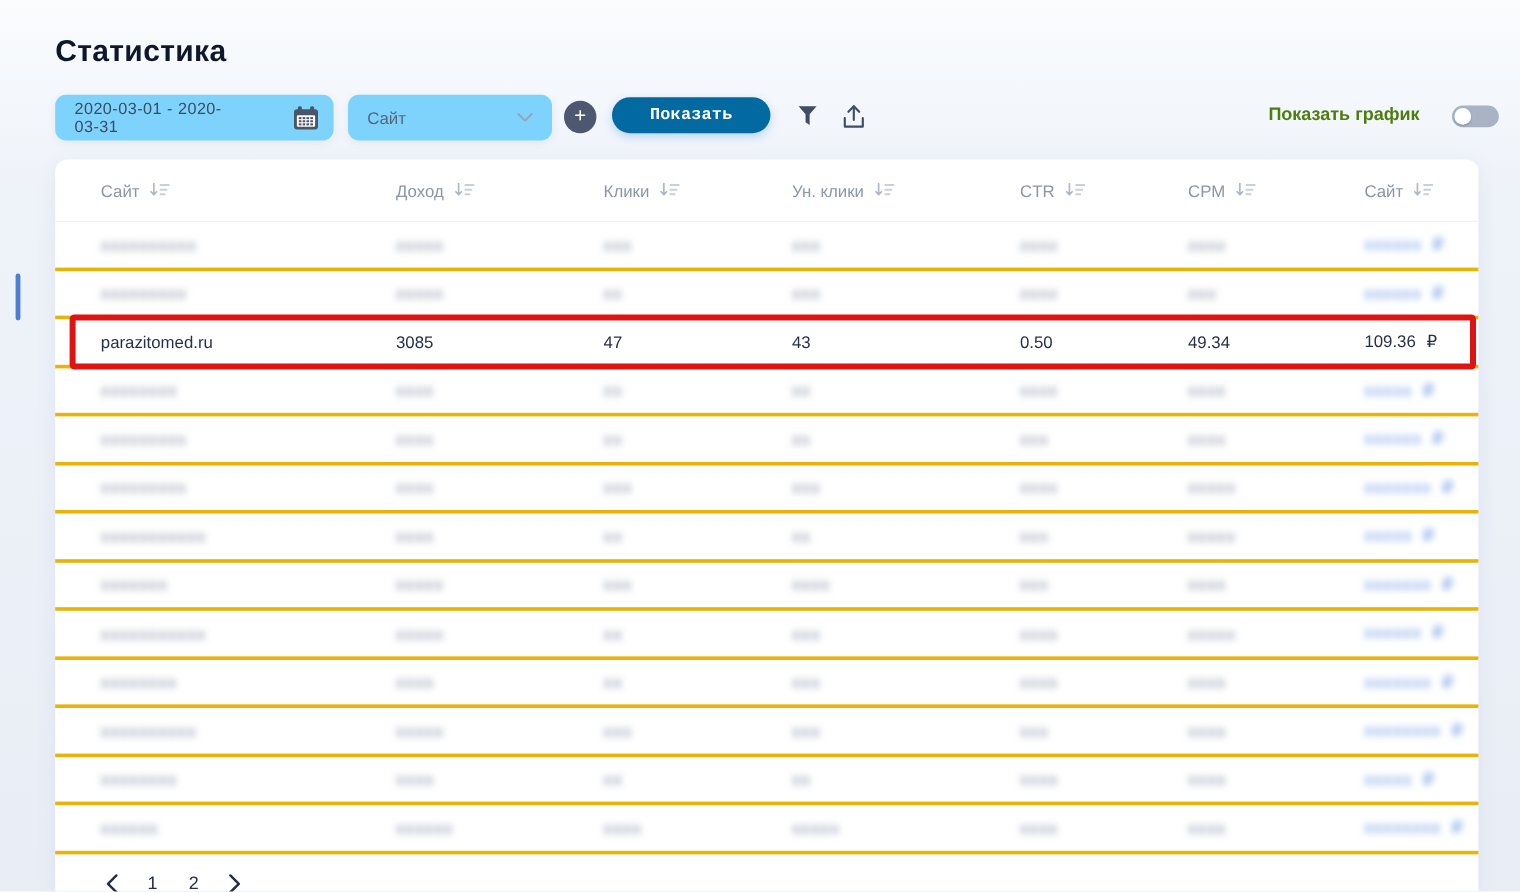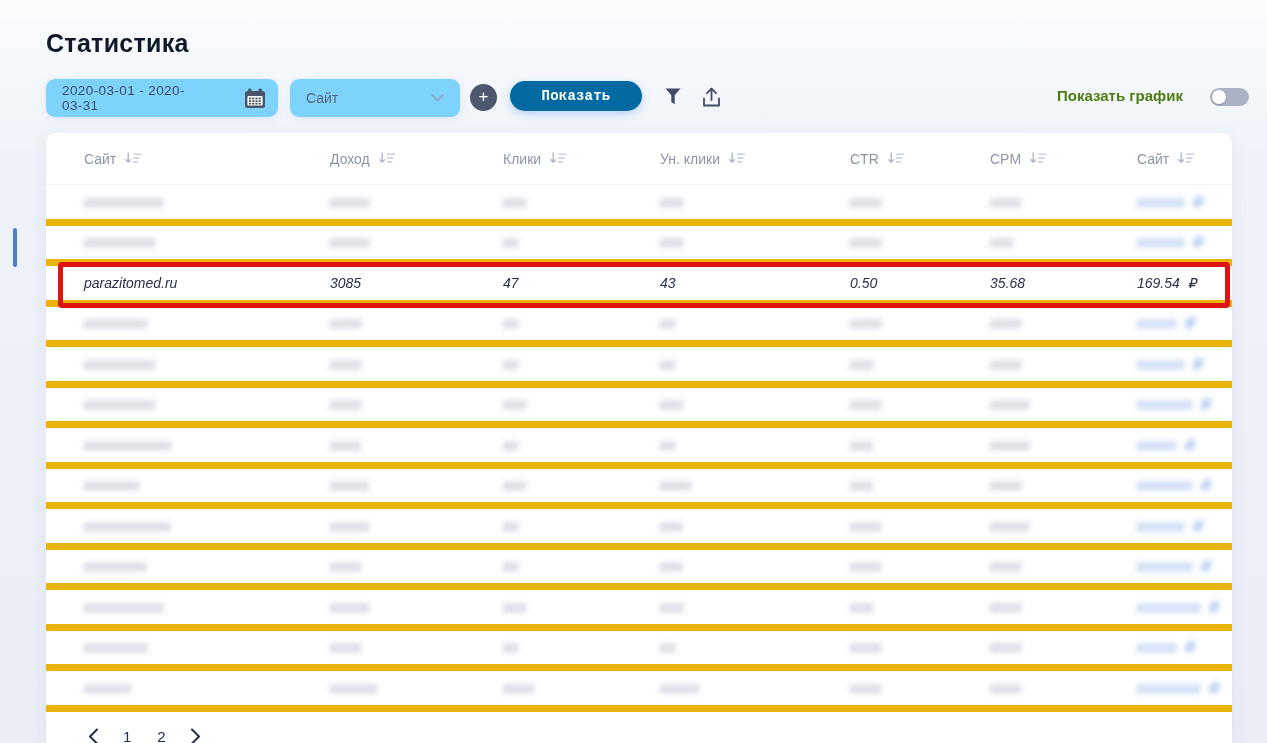--- a/index.html
+++ b/index.html
@@ -45,21 +45,21 @@
                 background:#4b7fd3; border-radius:2px; }
   
   .card{ position:absolute; left:46px; top:133px; width:1186px; height:610px;
          background:#fff; border-radius:10px 10px 0 0;
          box-shadow:0 4px 18px rgba(60,80,130,.07); }
   .thead,.tr{ display:grid;
         grid-template-columns:246px 173px 157px 190px 140px 147px 1fr;
         align-items:center; padding-left:38px; }
   .thead{ height:52px; border-bottom:1px solid #f0f3f8; }
   .th{ display:flex; align-items:center; gap:9px; font-size:14px; color:#8b95a8; cursor:pointer; }
-  .tr{ height:40.5px; border-bottom:7px solid #eab308;font-style:italic; }
+  .tr{ height:40.5px; border-bottom:3px solid #eab308; }
   .td{ font-size:14px; color:#39425c; white-space:nowrap; }
   .blurred .td{ filter:blur(3.2px); color:#7e88a0; letter-spacing:1px; }
   .blurred .td-income{ color:#5b8ce0; }
   .hl .td{ color:#27304a; }
   .td-income{ color:#4d86d8; }
   .td-income .cur{ margin-left:9px; }
   
   .annotation{ position:absolute; left:58px; top:262px; width:1172px; height:46px;
                border:5px solid #de1412; border-radius:4px; pointer-events:none; z-index:5; }
   
@@ -231,22 +231,22 @@
         <div class="td td-ctr">xxxx</div>
         <div class="td td-cpm">xxx</div>
         <div class="td td-income"><span>xxxxxx</span><span class="cur">₽</span></div>
       </div>
       <div class="tr hl">
         <div class="td td-site">parazitomed.ru</div>
         <div class="td td-impressions">3085</div>
         <div class="td td-clicks">47</div>
         <div class="td td-unique-clicks">43</div>
         <div class="td td-ctr">0.50</div>
-        <div class="td td-cpm">35.68</div>
-        <div class="td td-income"><span>169.54</span><span class="cur">₽</span></div>
+        <div class="td td-cpm">49.34</div>
+        <div class="td td-income"><span>109.36</span><span class="cur">₽</span></div>
       </div>
       <div class="tr blurred">
         <div class="td td-site">xxxxxxxx</div>
         <div class="td td-impressions">xxxx</div>
         <div class="td td-clicks">xx</div>
         <div class="td td-unique-clicks">xx</div>
         <div class="td td-ctr">xxxx</div>
         <div class="td td-cpm">xxxx</div>
         <div class="td td-income"><span>xxxxx</span><span class="cur">₽</span></div>
       </div>

